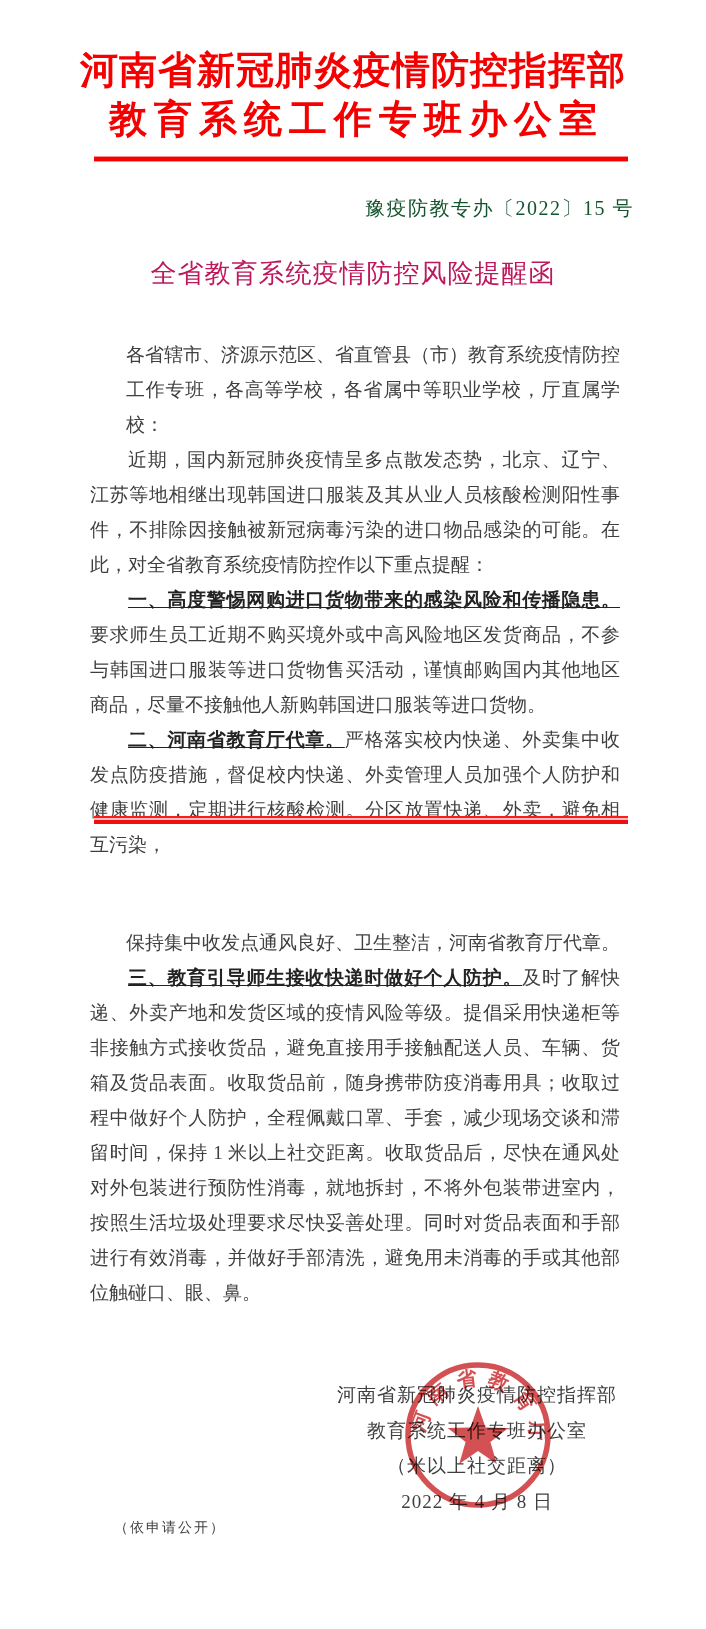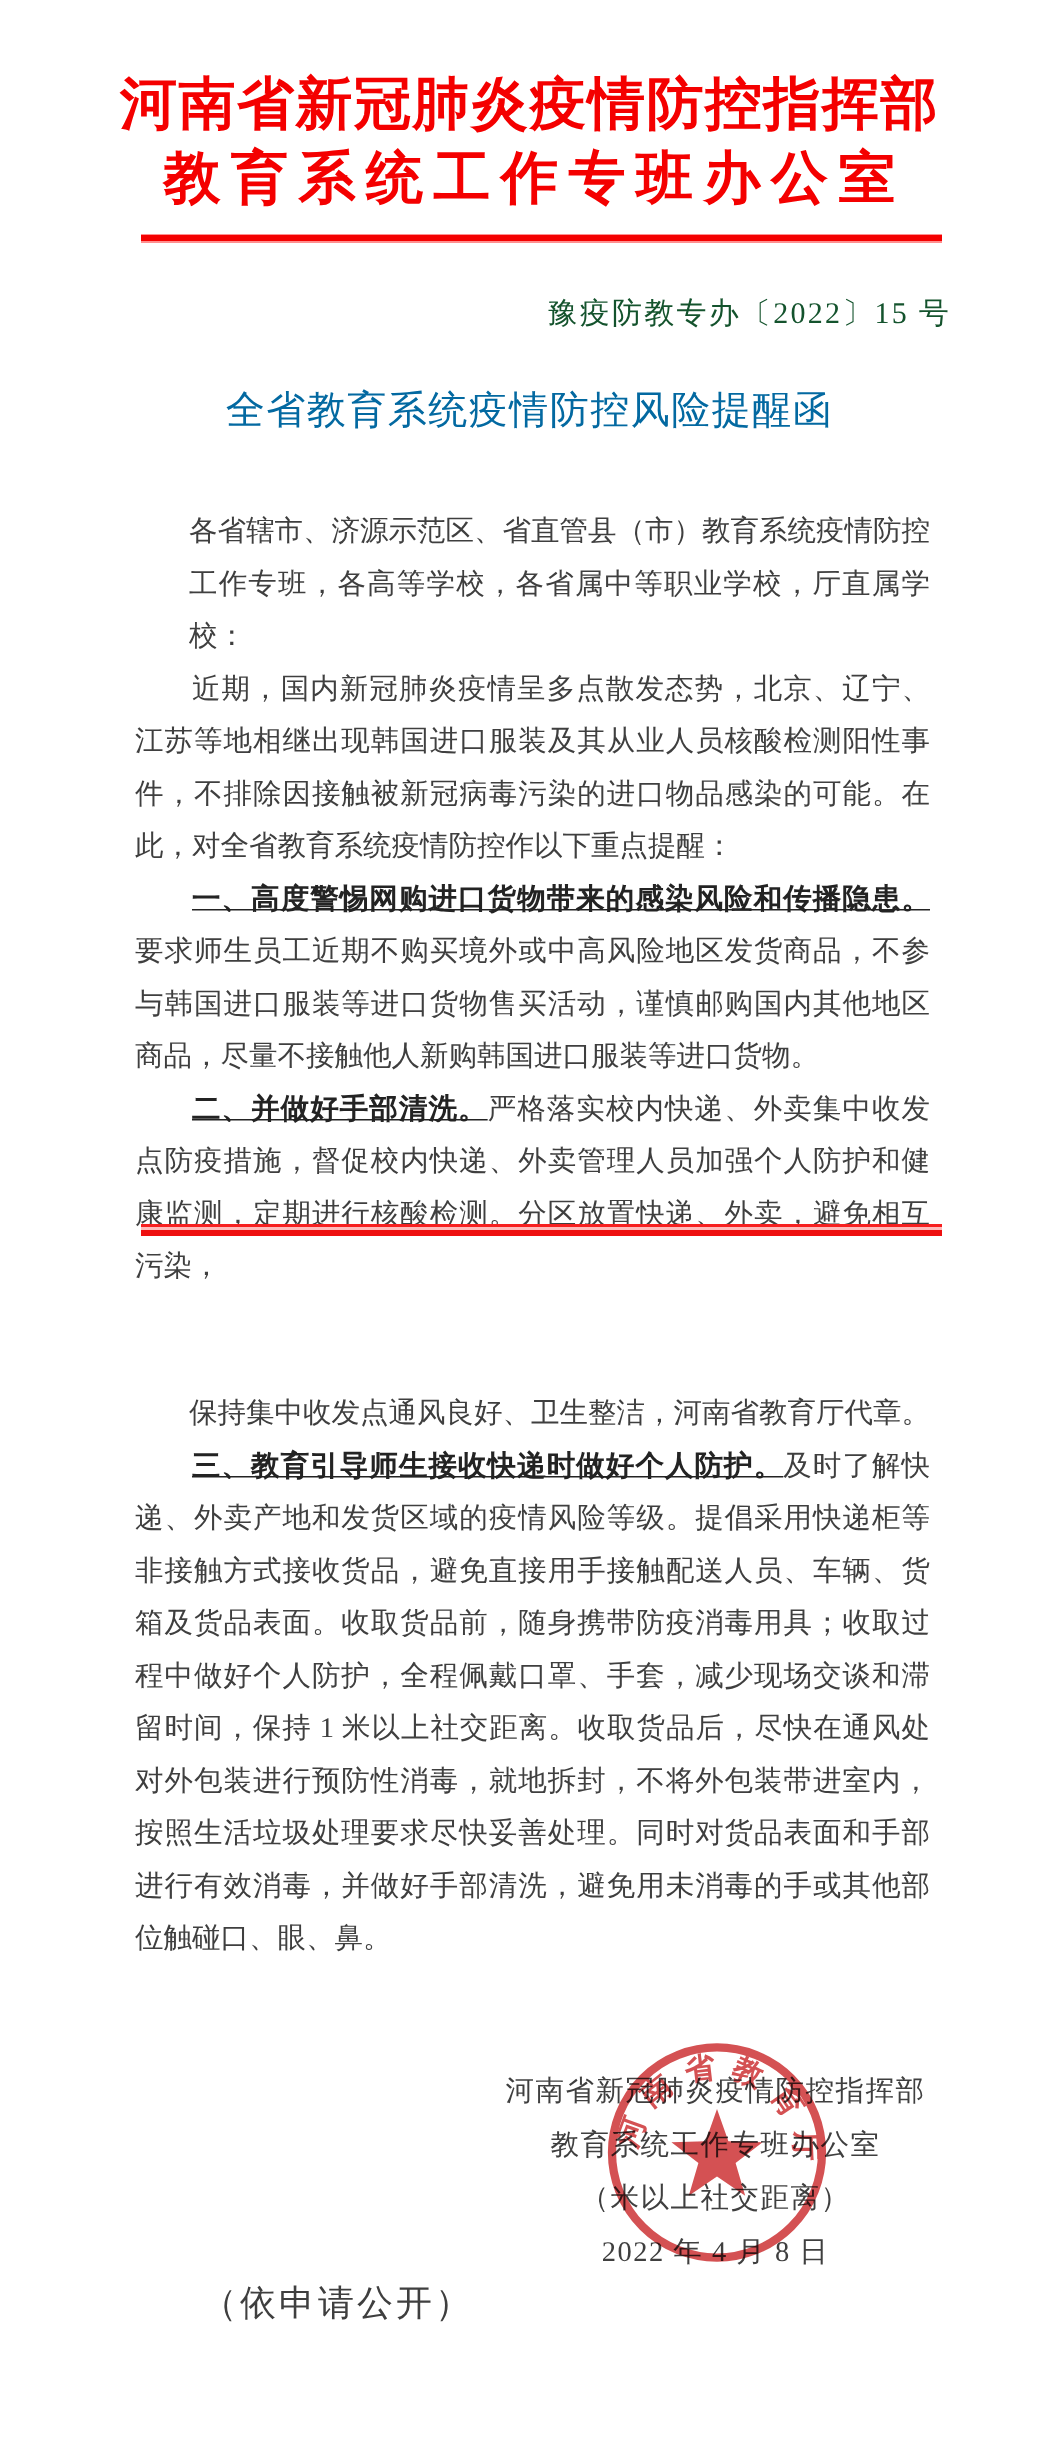--- a/index.html
+++ b/index.html
@@ -46,21 +46,21 @@
     color: #14532d;
   }
   
   .doc-title {
     position: absolute;
     left: 0; top: 256px;
     width: 706px;
     text-align: center;
     font-size: 26px;
     letter-spacing: 1px;
-    color: #0369a1;
+    color: #be185d;
   }
   
   .body-block {
     position: absolute;
     left: 90px;
     width: 530px;
     font-size: 19px;
     line-height: 35px;
     color: #3f3f3f;
     text-align: justify;
@@ -99,24 +99,23 @@
     left: 401px; top: 1358px;
     width: 154px; height: 154px;
     opacity: 0.88;
     mix-blend-mode: multiply;
     pointer-events: none;
   }
   
   .footer-note {
     position: absolute;
     left: 114px; top: 1519px;
-    font-size: 24px;
+    font-size: 14px;
     letter-spacing: 2px;
     color: #3f3f3f;
-    margin-left: 20px;
   }
 </style>
 </head>
 <body>
 
 <div class="page">
 
   <div class="letterhead" style="color:#f40000;">
     <div class="lh1">河南省新冠肺炎疫情防控指挥部</div>
     <div class="lh2">教育系统工作专班办公室</div>
@@ -124,21 +123,21 @@
   <div class="rule-top"></div>
 
   <div class="doc-number">豫疫防教专办〔2022〕15 号</div>
 
   <div class="doc-title">全省教育系统疫情防控风险提醒函</div>
 
   <div class="body-block body1">
     <p class="para no-indent">各省辖市、济源示范区、省直管县（市）教育系统疫情防控工作专班，各高等学校，各省属中等职业学校，厅直属学校：</p>
     <p class="para"><span class="lead"></span><span>近期，国内新冠肺炎疫情呈多点散发态势，北京、辽宁、江苏等地相继出现韩国进口服装及其从业人员核酸检测阳性事件，不排除因接触被新冠病毒污染的进口物品感染的可能。在此，对全省教育系统疫情防控作以下重点提醒：</span></p>
     <p class="para"><span class="lead">一、高度警惕网购进口货物带来的感染风险和传播隐患。</span><span>要求师生员工近期不购买境外或中高风险地区发货商品，不参与韩国进口服装等进口货物售买活动，谨慎邮购国内其他地区商品，尽量不接触他人新购韩国进口服装等进口货物。</span></p>
-    <p class="para"><span class="lead">二、并做好手部清洗。</span><span>严格落实校内快递、外卖集中收发点防疫措施，督促校内快递、外卖管理人员加强个人防护和健康监测，定期进行核酸检测。分区放置快递、外卖，避免相互污染，</span></p>
+    <p class="para"><span class="lead">二、河南省教育厅代章。</span><span>严格落实校内快递、外卖集中收发点防疫措施，督促校内快递、外卖管理人员加强个人防护和健康监测，定期进行核酸检测。分区放置快递、外卖，避免相互污染，</span></p>
   </div>
 
   <div class="separator"></div>
 
   <div class="body-block body2">
     <p class="para no-indent">保持集中收发点通风良好、卫生整洁，河南省教育厅代章。</p>
     <p class="para"><span class="lead">三、教育引导师生接收快递时做好个人防护。</span><span>及时了解快递、外卖产地和发货区域的疫情风险等级。提倡采用快递柜等非接触方式接收货品，避免直接用手接触配送人员、车辆、货箱及货品表面。收取货品前，随身携带防疫消毒用具；收取过程中做好个人防护，全程佩戴口罩、手套，减少现场交谈和滞留时间，保持 1 米以上社交距离。收取货品后，尽快在通风处对外包装进行预防性消毒，就地拆封，不将外包装带进室内，按照生活垃圾处理要求尽快妥善处理。同时对货品表面和手部进行有效消毒，并做好手部清洗，避免用未消毒的手或其他部位触碰口、眼、鼻。</span></p>
   </div>
 
   <div class="signature">

